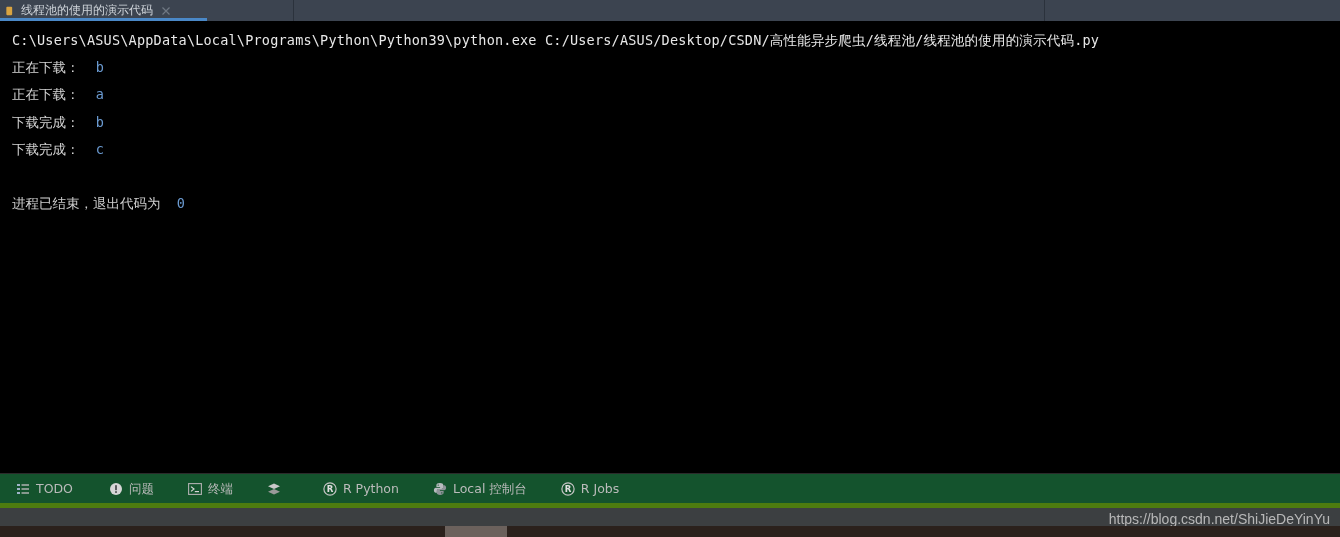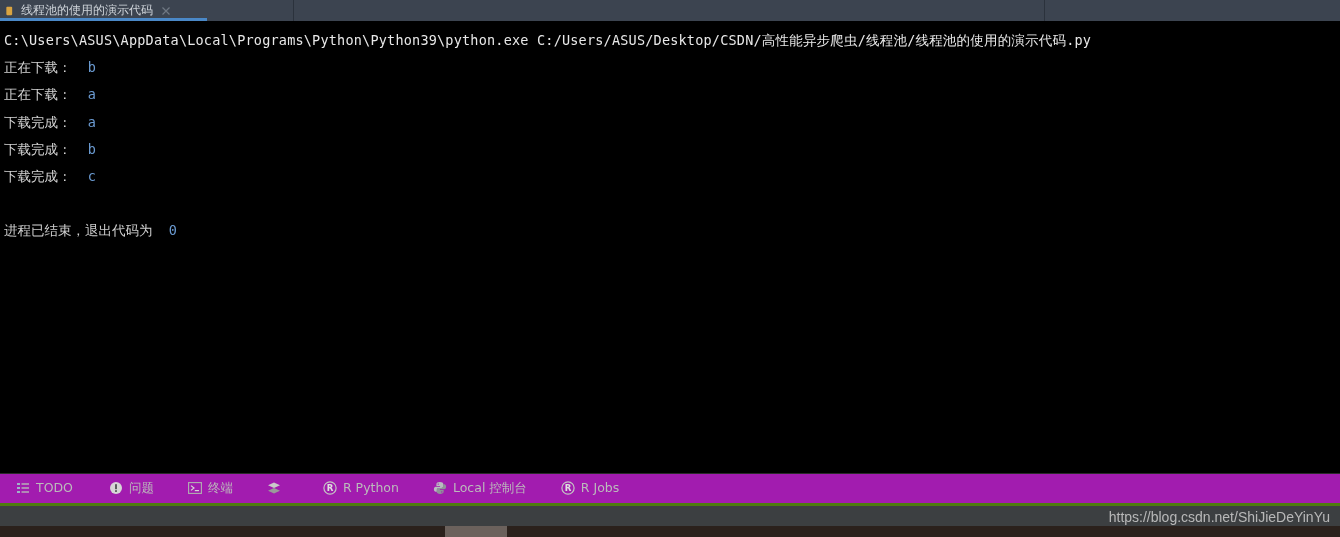--- a/index.html
+++ b/index.html
@@ -78,21 +78,21 @@
   
   .console {
     position: absolute;
     left: 0; top: 21px;
     width: 1340px;
     height: 452px;
     background: #000000;
     overflow: hidden;
   }
   .console-inner {
-    padding: 6px 0 0 4px;
+    padding: 6px 0 0 12px;
   }
   .line {
     font-family: "DejaVu Sans Mono", "Liberation Mono", monospace;
     font-size: 13.5px;
     line-height: 27.2px;
     white-space: pre;
     color: #d6d6d6;
     height: 27.2px;
   }
   .line.cmd { color: #e8e8e8; letter-spacing: 0.2px; }
@@ -100,25 +100,25 @@
   .val-blue { color: #6b9bd2; }
   .num-out { color: #d6d6d6; letter-spacing: .2px; }
   .exit-line { color: #cfcfcf; }
 
   
   .toolbar {
     position: absolute;
     left: 0; top: 473px;
     width: 1340px;
     height: 30px;
-    background: #a21caf;
+    background: #14532d;
     border-top: 1px solid #2b2b2b;
     box-sizing: border-box;
     display: flex;
-    align-items: flex-end;
+    align-items: center;
   }
   .tool-btn {
     display: flex;
     align-items: center;
     height: 30px;
     padding: 0 9px;
     color: #bbbbbb;
     font-size: 12.5px;
     font-family: "DejaVu Sans", "Liberation Sans", sans-serif;
     white-space: nowrap;
@@ -138,21 +138,21 @@
   .gap-5 { width: 18px; }
   .gap-6 { width: 16px; }
 
   
   .statusbar {
     position: absolute;
     left: 0; top: 503px;
     width: 1340px;
     height: 23px;
     background: #3c3f41;
-    border-top: 3px solid #4d7c0f;
+    border-top: 5px solid #4d7c0f;
     box-sizing: border-box;
     text-decoration: underline;
   }
   .watermark {
     position: absolute;
     right: 10px;
     top: 2px;
     font-size: 14px;
     color: #c2c2c2;
     font-family: "Liberation Sans", sans-serif;
@@ -199,21 +199,20 @@
     <div class="divider"></div>
     <div class="strip-fill"></div>
   </div>
 
   <div class="console">
     <div class="console-inner">
       <div class="line cmd">C:\Users\ASUS\AppData\Local\Programs\Python\Python39\python.exe C:/Users/ASUS/Desktop/CSDN/高性能异步爬虫/线程池/线程池的使用的演示代码.py</div>
 
       <div class="line"><span>正在下载：</span><span>  </span><span class="val-blue">b</span></div>
       <div class="line"><span>正在下载：</span><span>  </span><span class="val-blue">a</span></div>
-      <div class="line"><span>下载完成：</span><span>  </span><span class="val-blue">a</span></div>
       <div class="line"><span>下载完成：</span><span>  </span><span class="val-blue">b</span></div>
       <div class="line"><span>下载完成：</span><span>  </span><span class="val-blue">c</span></div>
 
       <div class="line blank">&nbsp;</div>
       <div class="line exit-line"><span>进程已结束，退出代码为</span><span>  </span><span class="val-blue">0</span></div>
     </div>
   </div>
 
   <div class="toolbar">
     <div class="gap-1"></div>

